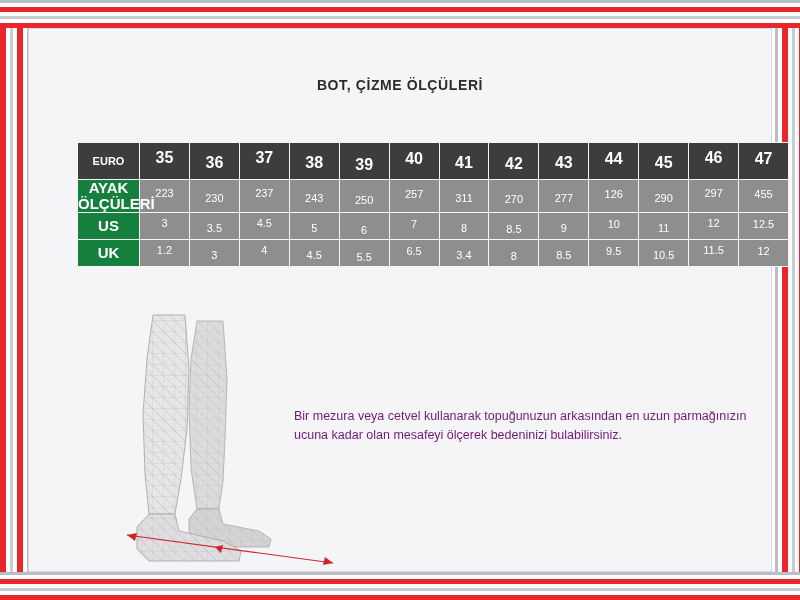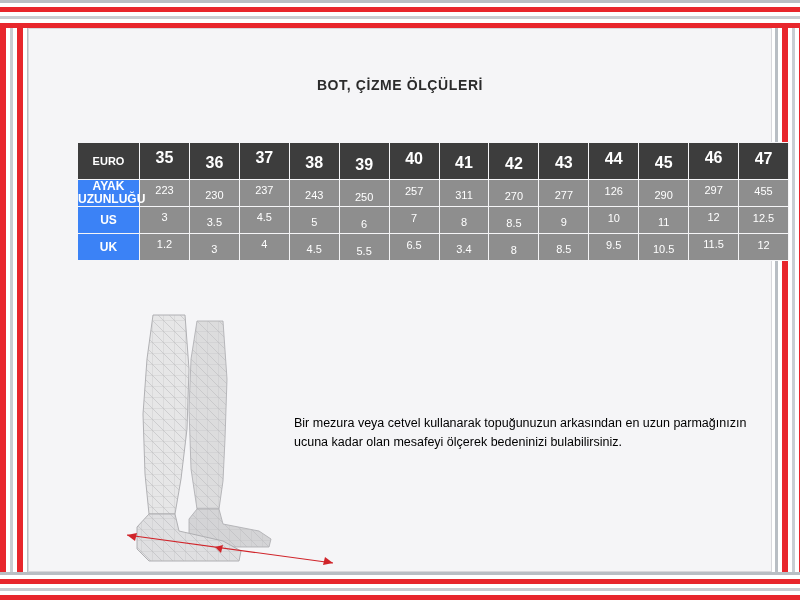--- a/index.html
+++ b/index.html
@@ -107,22 +107,22 @@
   }
   .size-table thead th.label-cell {
     font-size: 11px;
   }
   .size-table tbody td {
     background: #8e8e8e;
     height: 26px;
     font-size: 11px;
   }
   .size-table tbody td.label-cell {
-    background: #3b82f6;
-    font-size: 12px;
+    background: #15803d;
+    font-size: 15px;
     font-weight: bold;
     line-height: 1.05;
   }
   .size-table col.first-col { width: 62px; }
 
   
   .j1 { position: relative; top: -3px; }
   .j2 { position: relative; top: 2px; }
   .j3 { position: relative; top: 4px; }
   .j4 { position: relative; top: -2px; }
@@ -146,22 +146,21 @@
   }
 
   
   .caption {
     position: absolute;
     left: 265px;
     top: 378px;
     width: 470px;
     font-size: 12.5px;
     line-height: 1.55;
-    color: #000000;
-    margin-top: 7px;
+    color: #701a75;
   }
 </style>
 </head>
 <body>
 
 <div class="page">
   <div class="band-top"></div>
   <div class="band-bottom"></div>
 
   <div class="frame-inner">
@@ -201,21 +200,21 @@
             <th><span class="j4">44</span></th>
             <th><span class="j2">45</span></th>
             <th><span class="j1">46</span></th>
             <th><span class="j4">47</span></th>
           </tr>
         </thead>
         <tbody>
           <tr>
             <td class="label-cell">
               <div>AYAK</div>
-              <div>UZUNLUĞU</div>
+              <div>ÖLÇÜLERİ</div>
             </td>
             <td><span class="j1">223</span></td>
             <td><span class="j2">230</span></td>
             <td><span class="j1">237</span></td>
             <td><span class="j2">243</span></td>
             <td><span class="j3">250</span></td>
             <td><span class="j4">257</span></td>
             <td><span class="j2">311</span></td>
             <td><span class="j5">270</span></td>
             <td><span class="j2">277</span></td>

